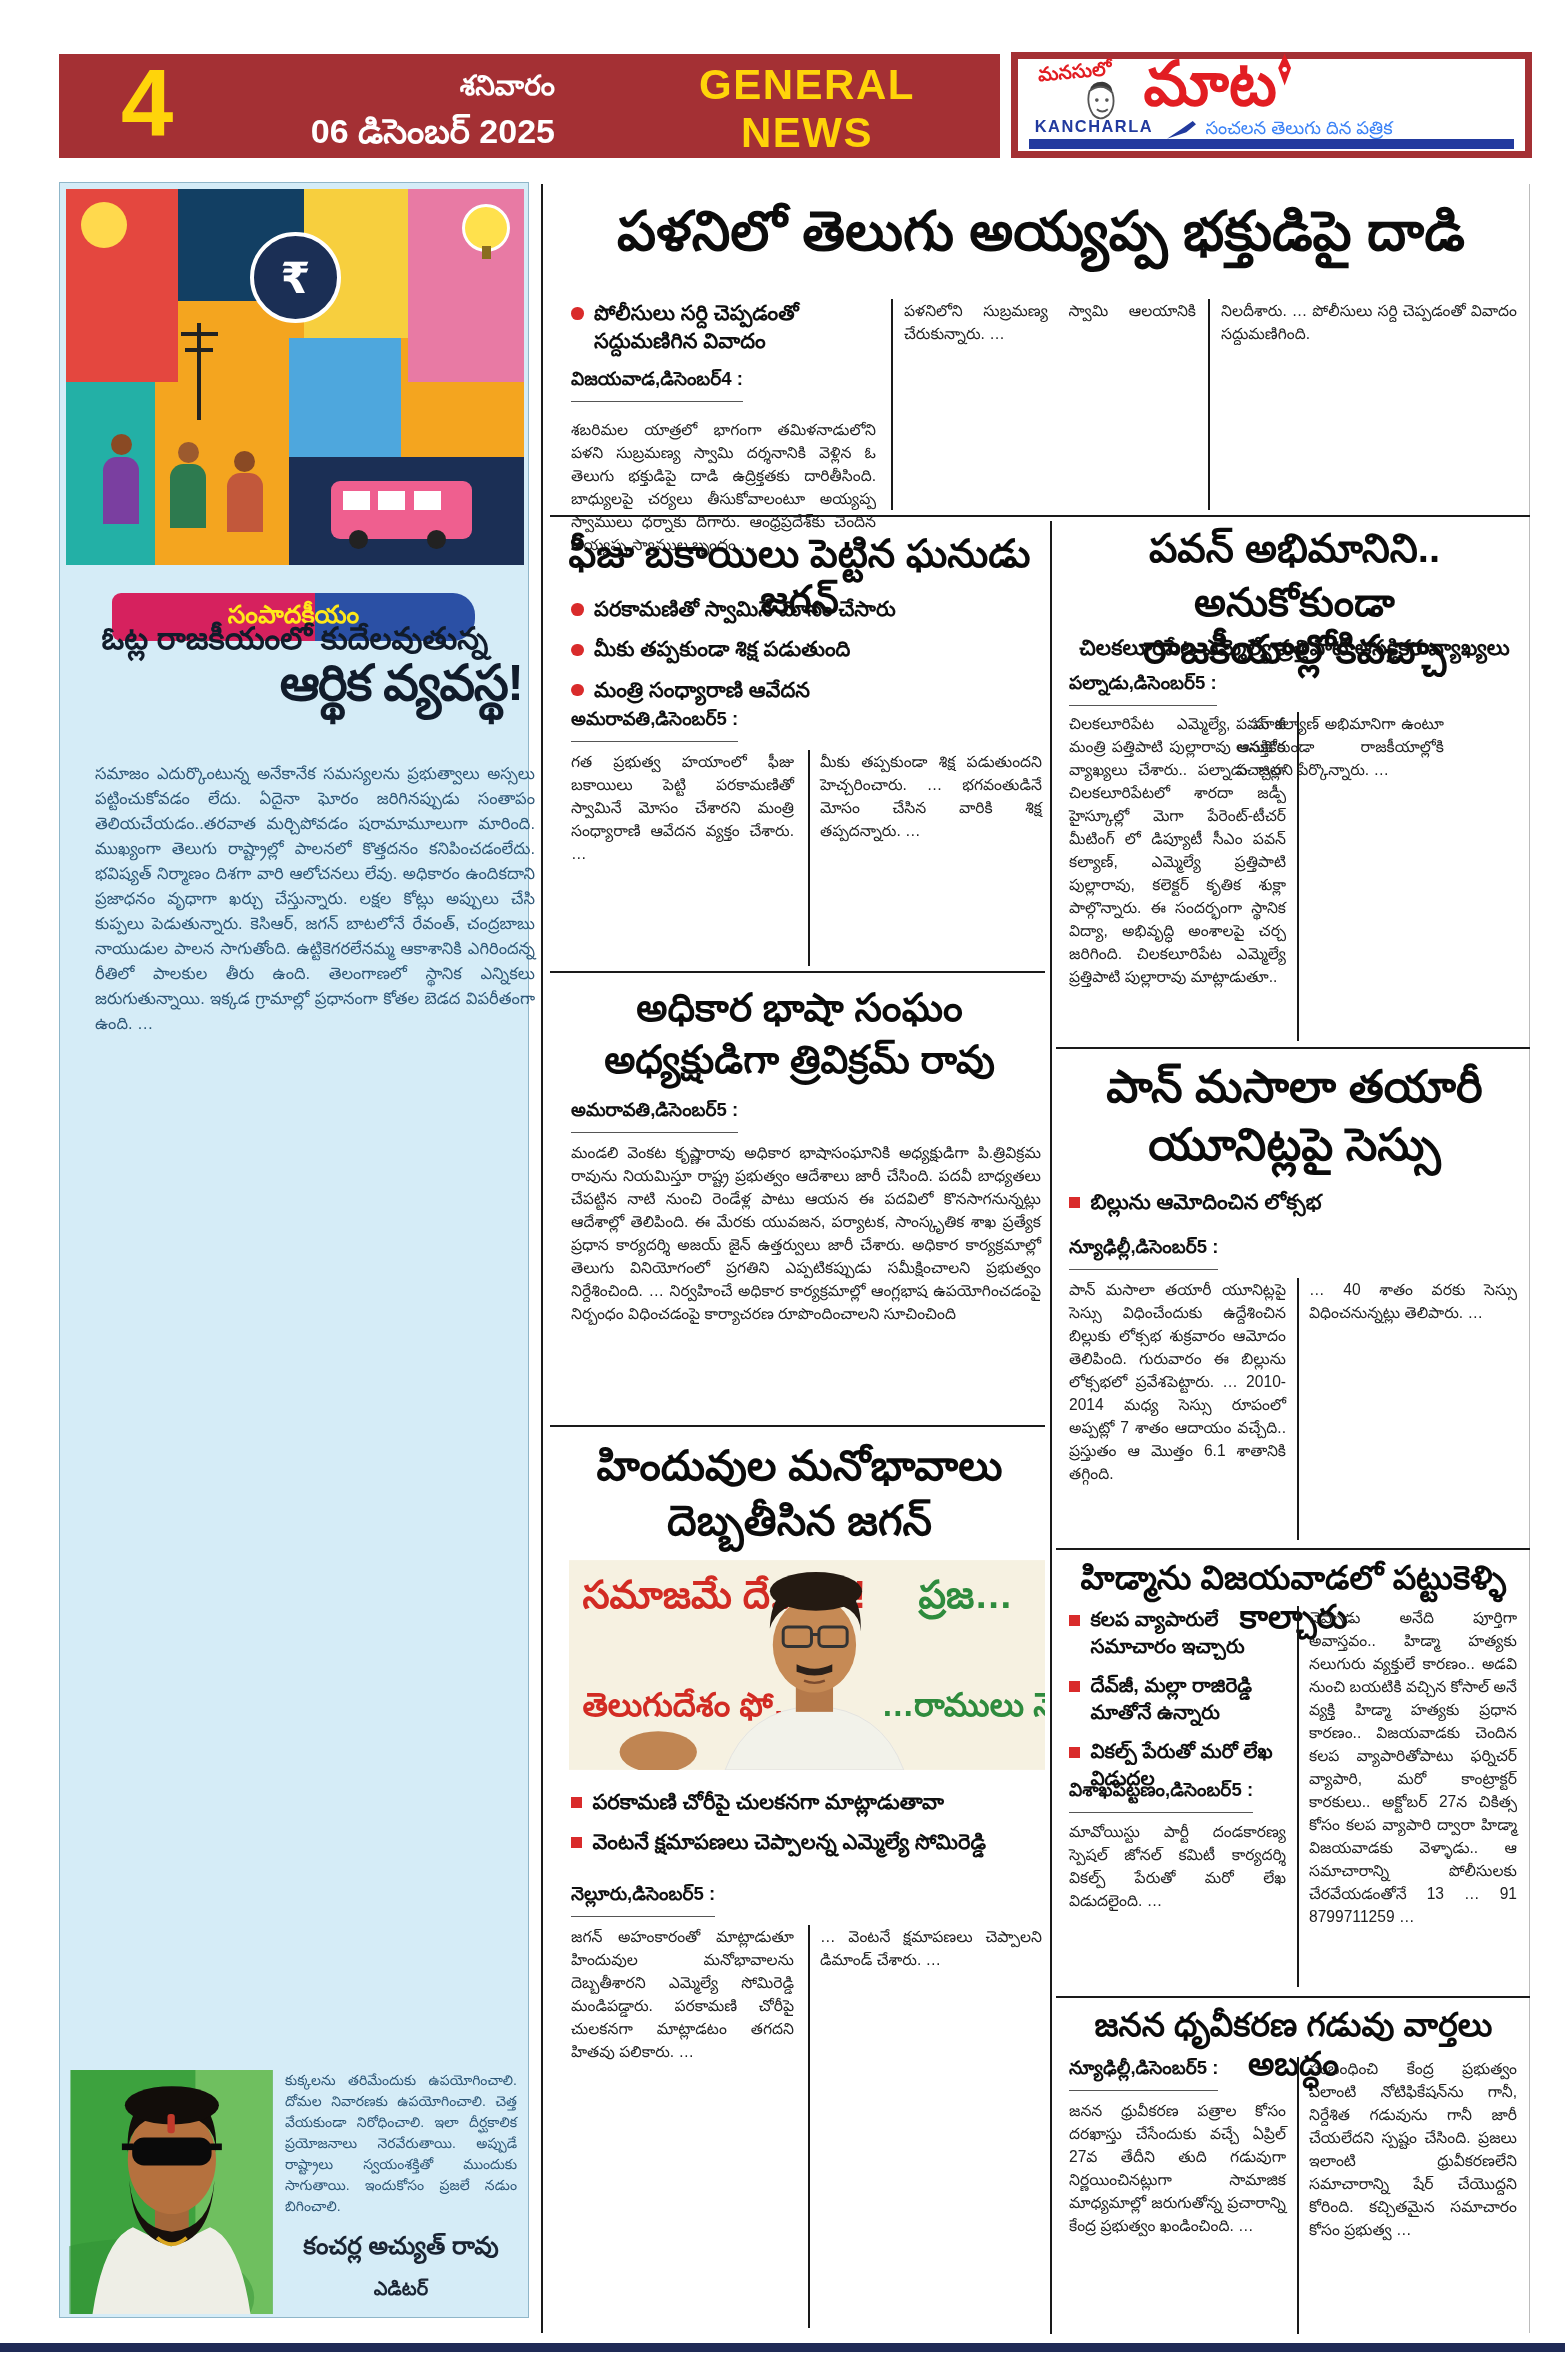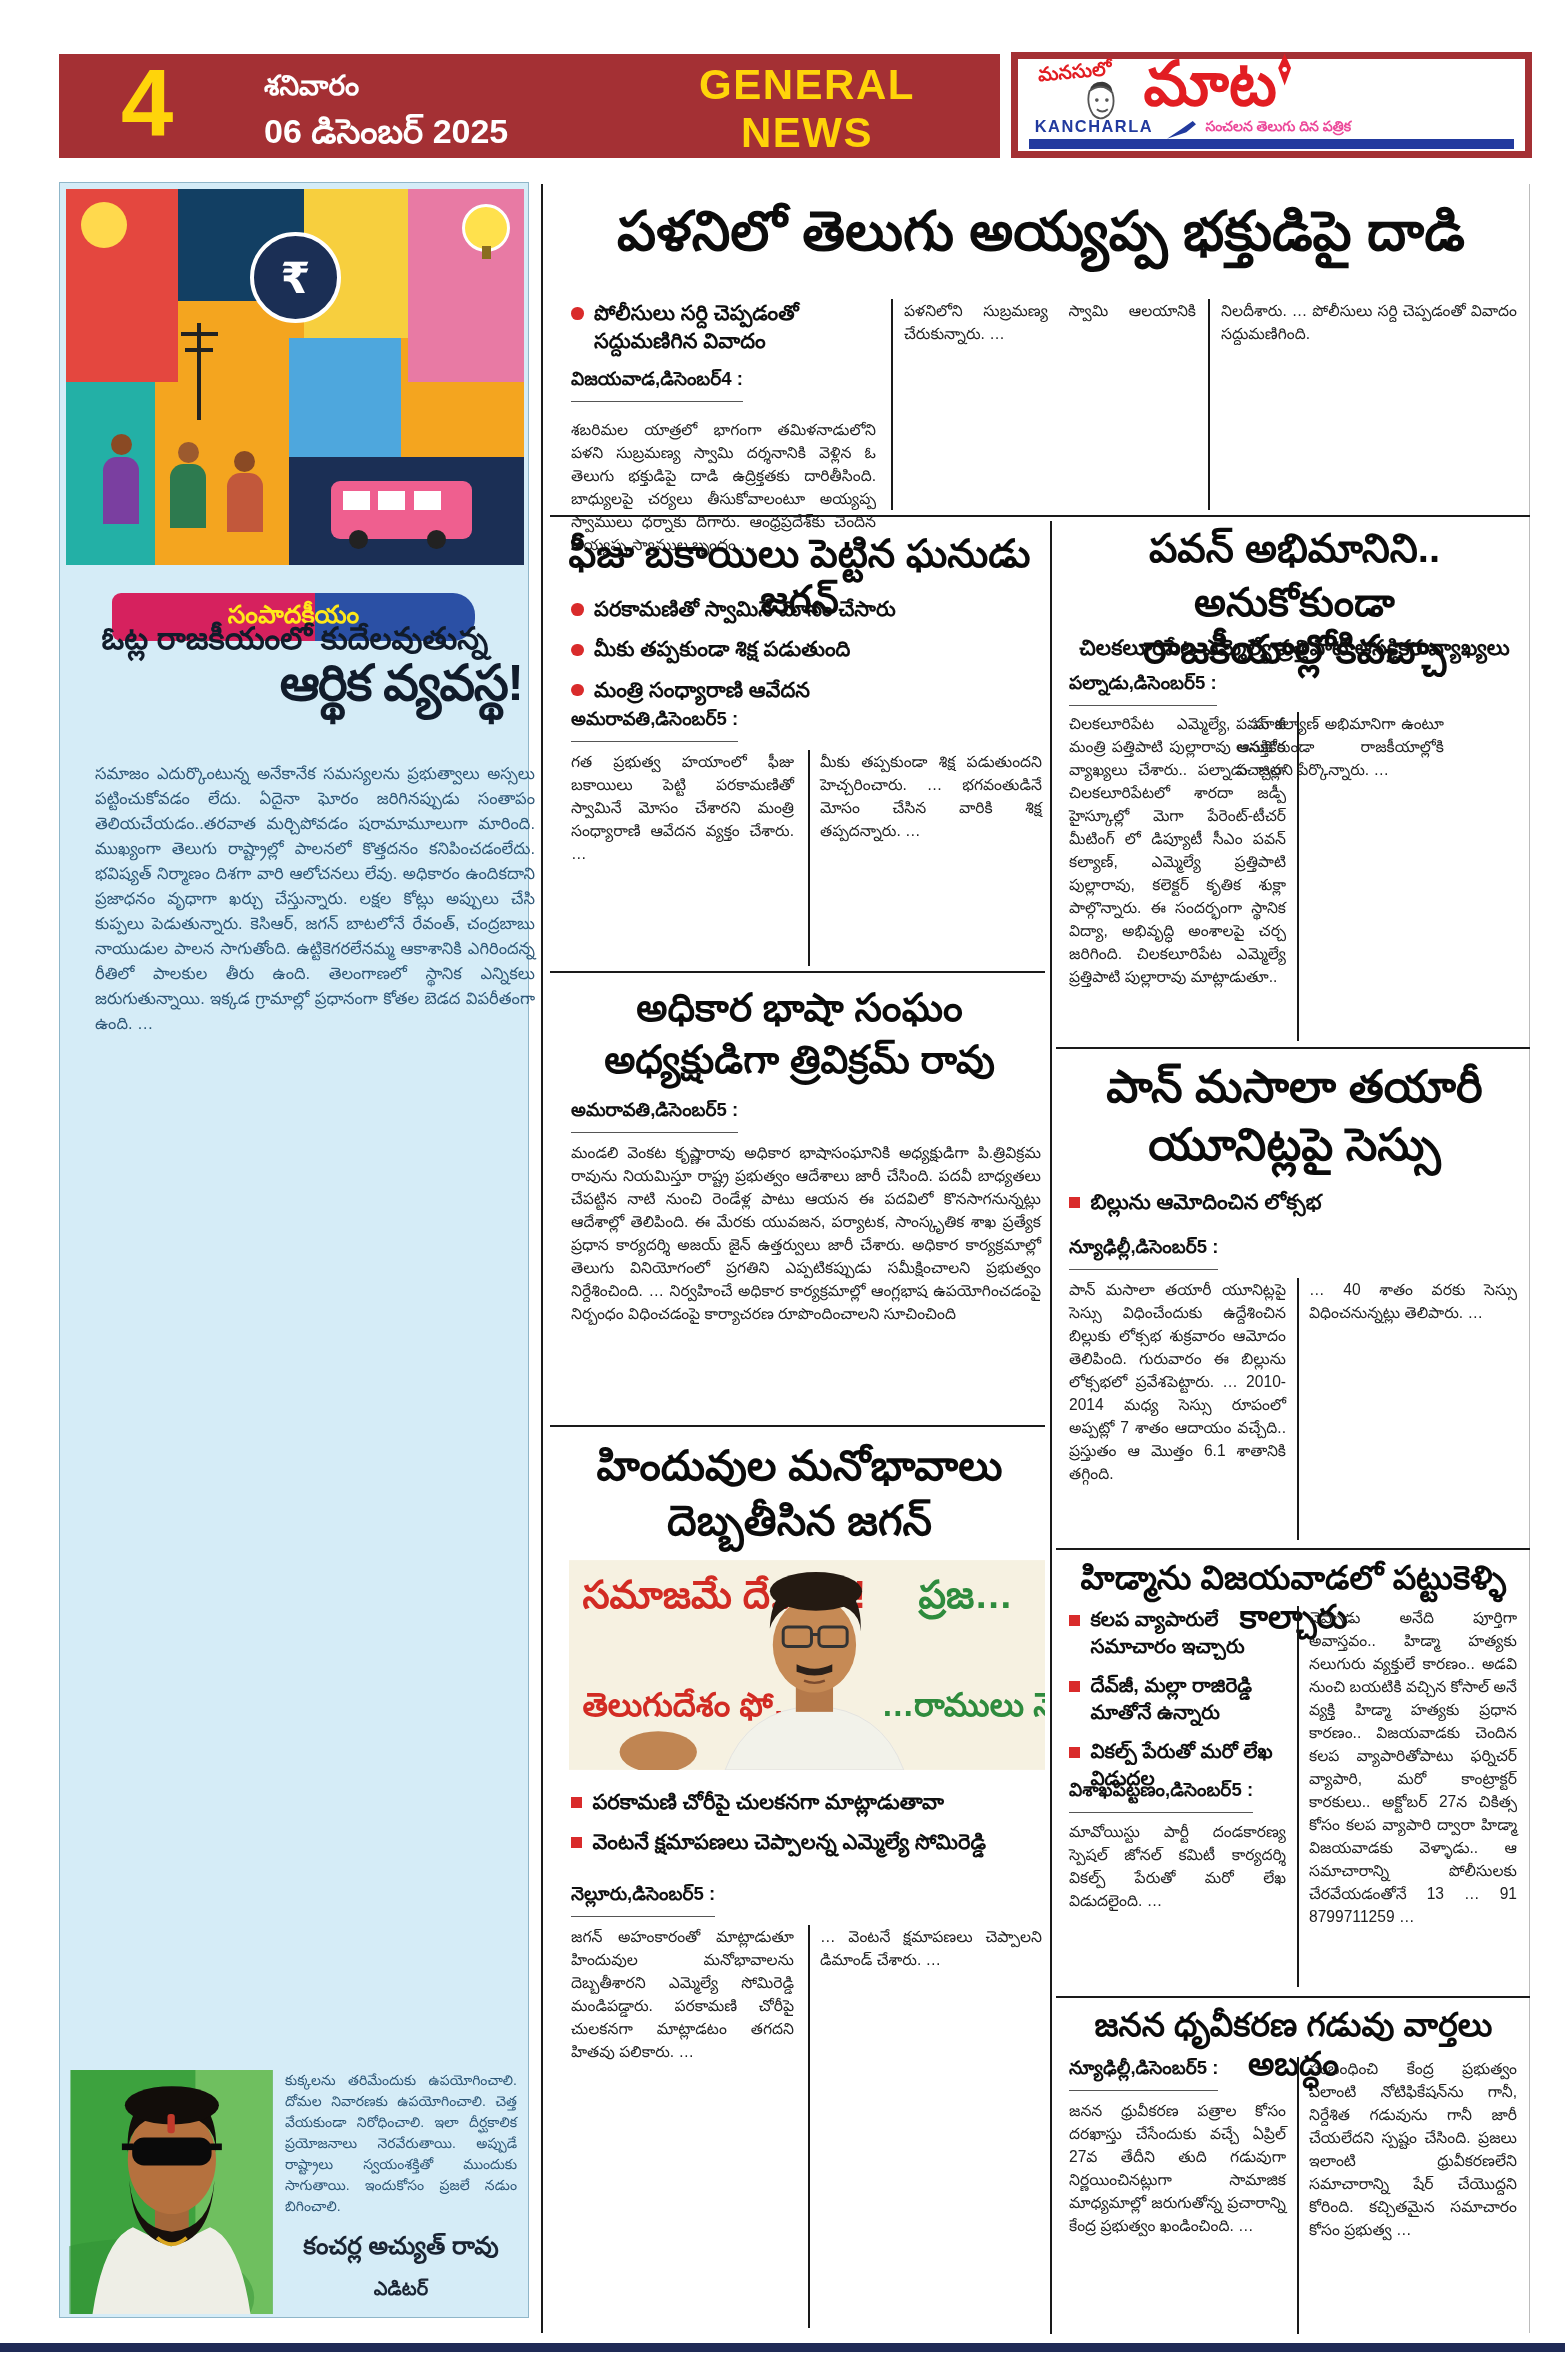--- a/index.html
+++ b/index.html
@@ -14,21 +14,21 @@
   .daytxt{font-size:28px;font-weight:800;color:#fff;}
   .datetxt{font-size:34px;font-weight:800;color:#fff;margin-top:3px;}
   .gn-en{display:inline-block;font-size:42px;font-weight:800;color:#FFD40A;letter-spacing:1.5px;
          border-bottom:3px solid #fff;padding:0 7.4px 4.5px;}
   .gn-te{font-size:24px;font-weight:800;color:#fff;margin-top:6px;}
   .logo-outer{background:#A43034;padding:7.4px;box-sizing:border-box;}
   .logo-inner{position:relative;width:100%;height:100%;background:#fff;}
   .logo-top{position:absolute;left:19.3px;top:1.5px;font-size:19.3px;font-weight:800;color:#E21D22;transform:rotate(-5deg);}
   .logo-title{position:absolute;left:125px;top:-9px;font-size:62px;font-weight:800;color:#E21D22;line-height:1.1;}
   .logo-brand{position:absolute;left:16.4px;top:58px;font-size:16.4px;font-weight:800;color:#223A9E;letter-spacing:1.5px;}
-  .logo-tag{position:absolute;left:187px;top:59px;font-size:14px;font-weight:700;color:#ec4899;}
+  .logo-tag{position:absolute;left:187px;top:59px;font-size:18px;font-weight:400;color:#3b82f6;}
   .logo-bar{position:absolute;left:10.4px;right:10.4px;top:80px;height:9.7px;background:#223A9E;}
 
   
   .vrule{background:#1a1a1a;width:1.5px;}
   .hrule{background:#1a1a1a;height:2.2px;}
   .thinframe{background:#bcbcbc;width:0.7px;}
 
   
   .edbox{background:#D5ECF7;border:0.7px solid #8fb6c9;box-sizing:border-box;}
   .edpill{background:linear-gradient(90deg,#D6215E 0 56%,#2B50A5 56% 100%);
@@ -60,21 +60,21 @@
   .fig-body{position:absolute;border-radius:13.4px 13.4px 0 0;}
   .footerbar{background:#1F2A56;}
 </style>
 </head>
 <body>
 
 <div class="page">
 
   <div class="abs banner" style="left:59px;top:54px;width:941px;height:104px;">
     <div class="abs pgnum" style="left:62px;top:0px;">4</div>
-    <div class="abs" style="left:205px;top:16.4px;width:297px;text-align:left;">
+    <div class="abs" style="left:199px;top:16.4px;width:297px;text-align:right;">
       <div class="daytxt">శనివారం</div>
       <div class="datetxt">06 డిసెంబర్ 2025</div>
     </div>
     <div class="abs" style="left:573px;top:7.4px;width:350px;text-align:center;">
       <span class="gn-en">GENERAL NEWS</span>
       <div class="gn-te">జనరల్ న్యూస్</div>
     </div>
   </div>
 
   <div class="abs logo-outer" style="left:1011px;top:52px;width:521px;height:106px;">

